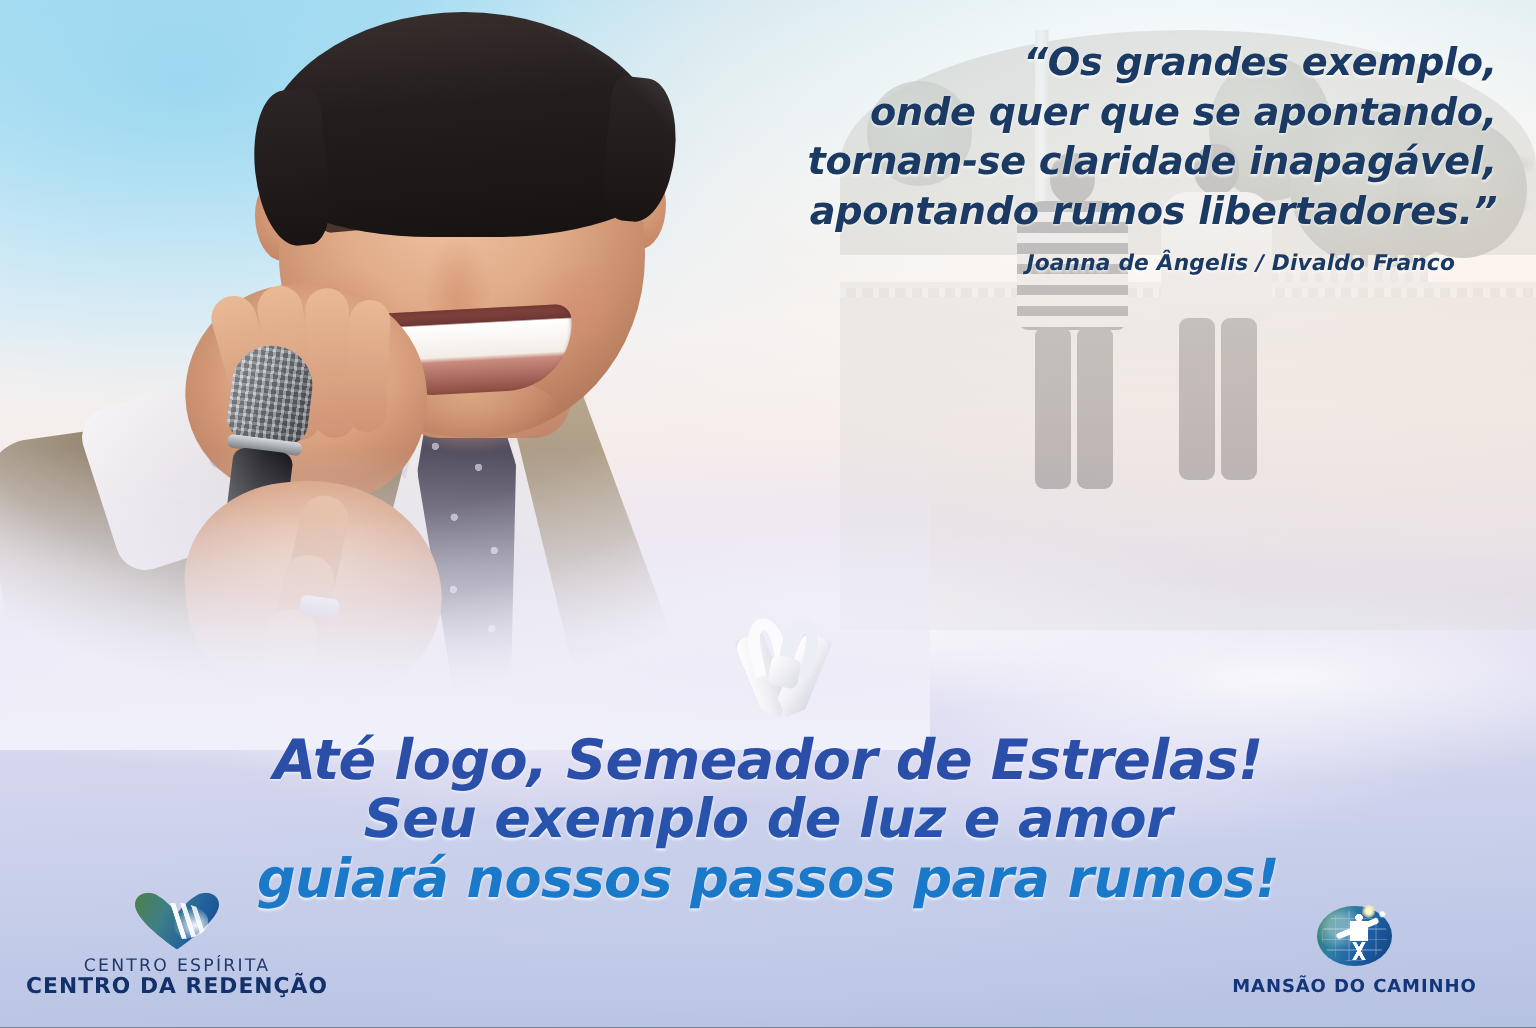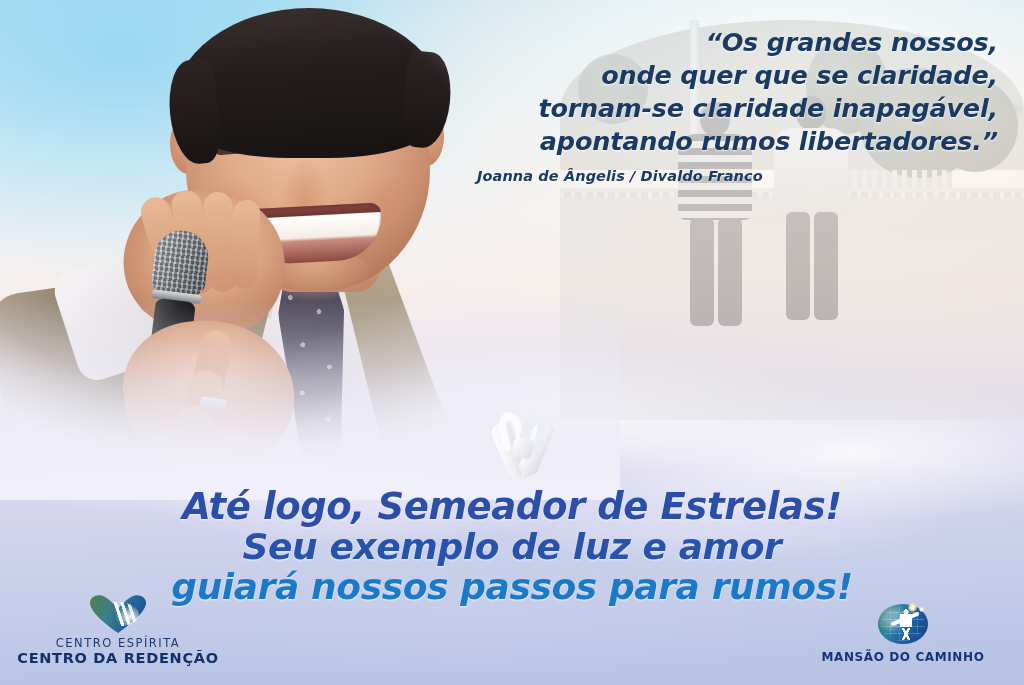--- a/index.html
+++ b/index.html
@@ -210,22 +210,22 @@
   
   .quote{
     position:absolute;left:452px;top:26px;width:546px;
     text-align:right;color:#1b3a63;
     font-style:italic;font-weight:bold;
     font-size:25.5px;line-height:33px;letter-spacing:-.2px;
     text-shadow:0 1px 2px rgba(255,255,255,.85);
   }
   .quote .ln{display:block;white-space:nowrap;}
   .attrib{
-    position:absolute;left:477px;top:168px;width:546px;
-    color:#1b3a63;
+    position:absolute;left:424px;top:168px;width:546px;
+    text-align:right;color:#1b3a63;
     font-style:italic;font-weight:bold;font-size:14.5px;letter-spacing:.1px;
     text-shadow:0 1px 2px rgba(255,255,255,.8);
   }
 
   
   .ribbon{position:absolute;left:487px;top:412px;width:70px;height:72px;}
   .rb{position:absolute;width:20px;height:58px;border-radius:8px;
     background:linear-gradient(100deg,#ffffff 0%,#f2f2f6 46%,#d7d8e2 100%);
     box-shadow:0 2px 4px rgba(90,90,120,.35);}
   .rb-l{left:12px;top:10px;transform:rotate(-22deg);
@@ -380,22 +380,22 @@
       <div class="mic-hand"></div>
       <div class="mf mf1"></div>
       <div class="mf mf2"></div>
       <div class="mf mf3"></div>
       <div class="ring"></div>
     </div>
     <div class="portrait-fade"></div>
   </div>
 
   <div class="quote">
-    <span class="ln">“Os grandes nossos,</span>
-    <span class="ln">onde quer que se claridade,</span>
+    <span class="ln">“Os grandes exemplo,</span>
+    <span class="ln">onde quer que se apontando,</span>
     <span class="ln">tornam-se claridade inapagável,</span>
     <span class="ln">apontando rumos libertadores.”</span>
   </div>
   <div class="attrib">Joanna de Ângelis / Divaldo Franco</div>
 
   <div class="ribbon">
     <div class="rb rb-l"></div>
     <div class="rb rb-r"></div>
     <div class="rb-loopL"></div>
     <div class="rb-loopR"></div>

